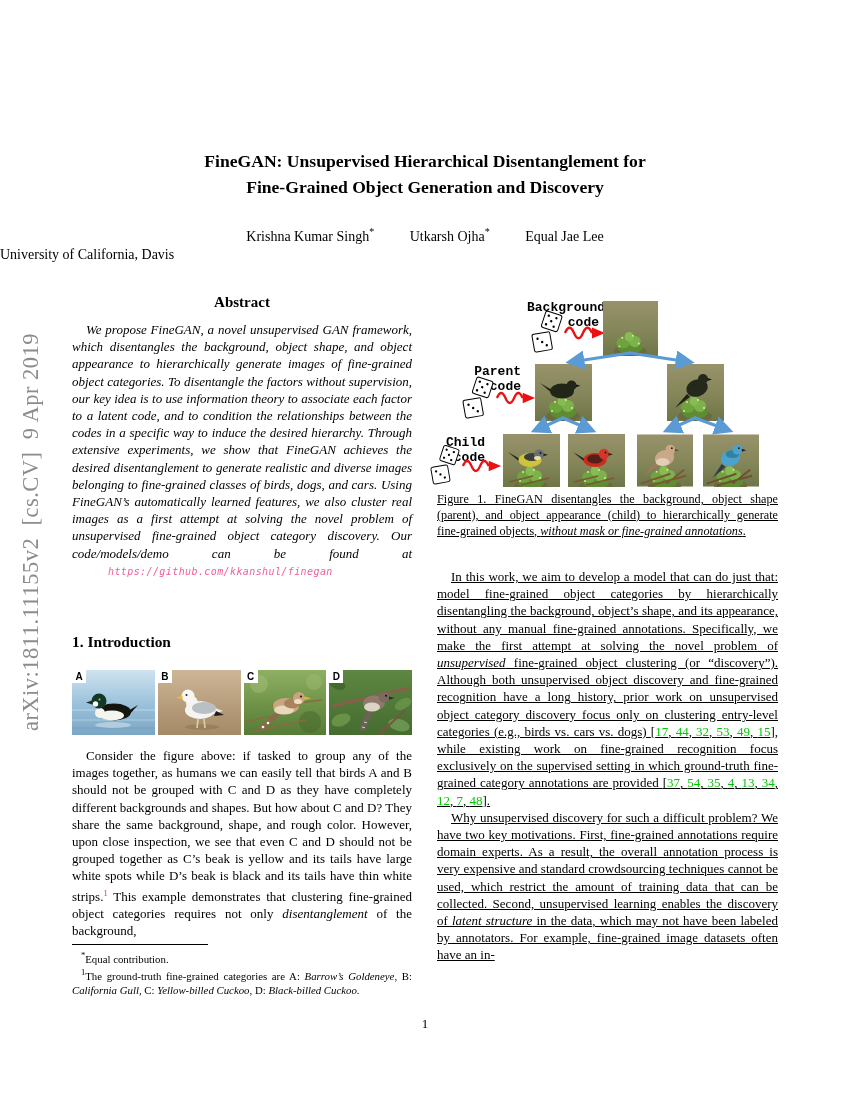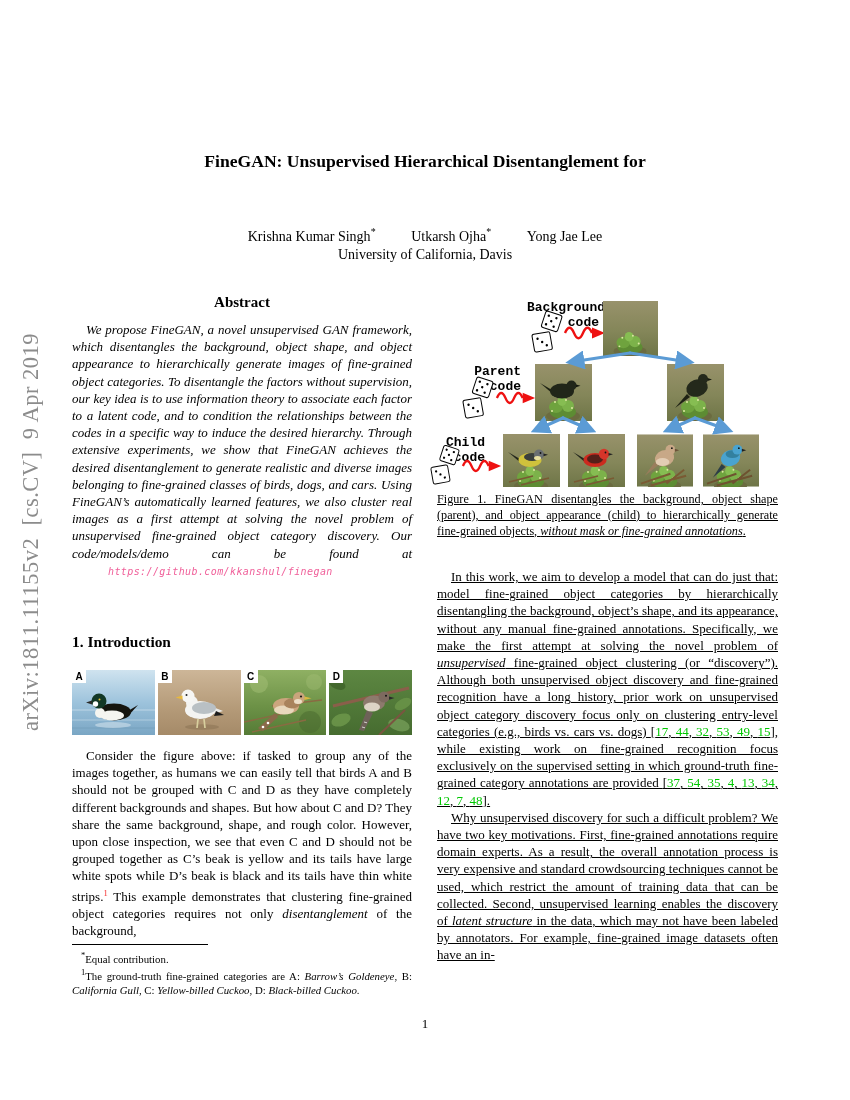--- a/index.html
+++ b/index.html
@@ -11,21 +11,21 @@
   body{background:#fff;color:#000;font-family:"Liberation Serif",serif;position:relative;overflow:hidden;}
   .abs{position:absolute;}
   
   .watermark{position:absolute;top:532px;left:31px;transform:translate(-50%,-50%) rotate(-90deg);
     white-space:pre;font-size:22.5px;color:var(--watermark_gray);letter-spacing:.5px;}
   
   .title{left:0;right:0;top:148px;text-align:center;font-weight:bold;font-size:17.6px;line-height:26px;}
   .authors{left:0;right:0;top:226px;text-align:center;font-size:14px;}
   .authors .auth{margin:0 16px;}
   .authors sup{font-size:10px;}
-  .affil{left:0;right:0;top:247px;text-align:center;font-size:14px;}
+  .affil{left:0;right:0;top:247px;font-size:14px;}
   
   .colL{left:72px;width:340px;}
   .colR{left:437px;width:341px;text-decoration:underline;}
   .body-par{font-size:13px;line-height:17.2px;text-align:justify;}
   .indent{text-indent:14px;}
   i{font-style:italic;}
   .abs-head{top:294px;text-align:center;font-weight:bold;font-size:15px;}
   .abs-body{top:321px;font-style:italic;}
   .mono-link{font-family:"DejaVu Sans Mono",monospace;font-style:italic;font-size:10px;color:var(--link_pink);text-decoration:none;letter-spacing:.4px;margin-left:36px;}
   .sec-head{top:633px;font-weight:bold;font-size:15.4px;}
@@ -80,25 +80,26 @@
     <marker id="bArrow" markerWidth="6" markerHeight="6" refX="4.2" refY="3" orient="auto">
       <path d="M0,0 L6,3 L0,6 z" fill="#5b9bd5"></path>
     </marker>
   </defs>
 </svg>
 
 <div class="watermark">arXiv:1811.11155v2  [cs.CV]  9 Apr 2019</div>
 
 <div class="abs title">
   <div>FineGAN: Unsupervised Hierarchical Disentanglement for</div>
+  <div>Fine-Grained Object Generation and Discovery</div>
 </div>
 <div class="abs authors">
   <span class="auth"><span>Krishna Kumar Singh</span><sup>*</sup></span>
   <span class="auth"><span>Utkarsh Ojha</span><sup>*</sup></span>
-  <span class="auth"><span>Yong Jae Lee</span></span>
+  <span class="auth"><span>Equal Jae Lee</span></span>
 </div>
 <div class="abs affil">University of California, Davis</div>
 
 <div class="abs colL abs-head">Abstract</div>
 <div class="abs colL abs-body body-par indent">
   <span>We propose FineGAN, a novel unsupervised GAN framework, which disentangles the background, object shape, and object appearance to hierarchically generate images of fine-grained object categories. To disentangle the factors without supervision, our key idea is to use information theory to associate each factor to a latent code, and to condition the relationships between the codes in a specific way to induce the desired hierarchy. Through extensive experiments, we show that FineGAN achieves the desired disentanglement to generate realistic and diverse images belonging to fine-grained classes of birds, dogs, and cars. Using FineGAN’s automatically learned features, we also cluster real images as a first attempt at solving the novel problem of unsupervised fine-grained object category discovery. Our code/models/demo can be found at </span><a class="mono-link">https://github.com/kkanshul/finegan</a>
 </div>
 
 <div class="abs colL sec-head">1. Introduction</div>
 

